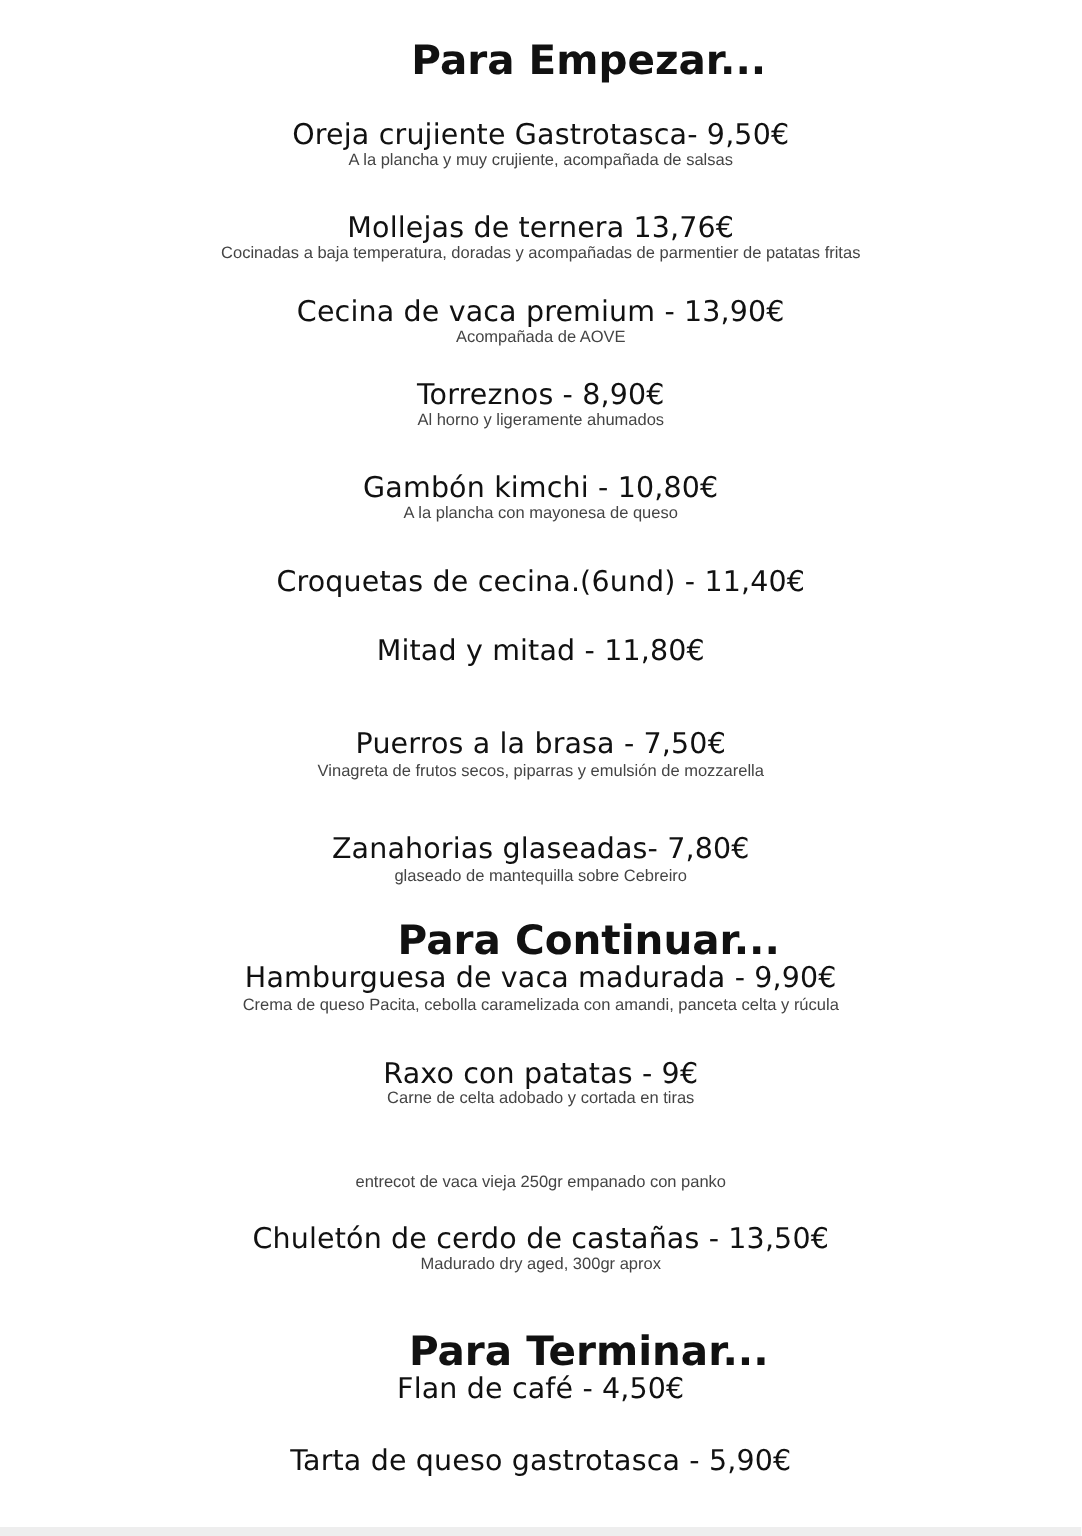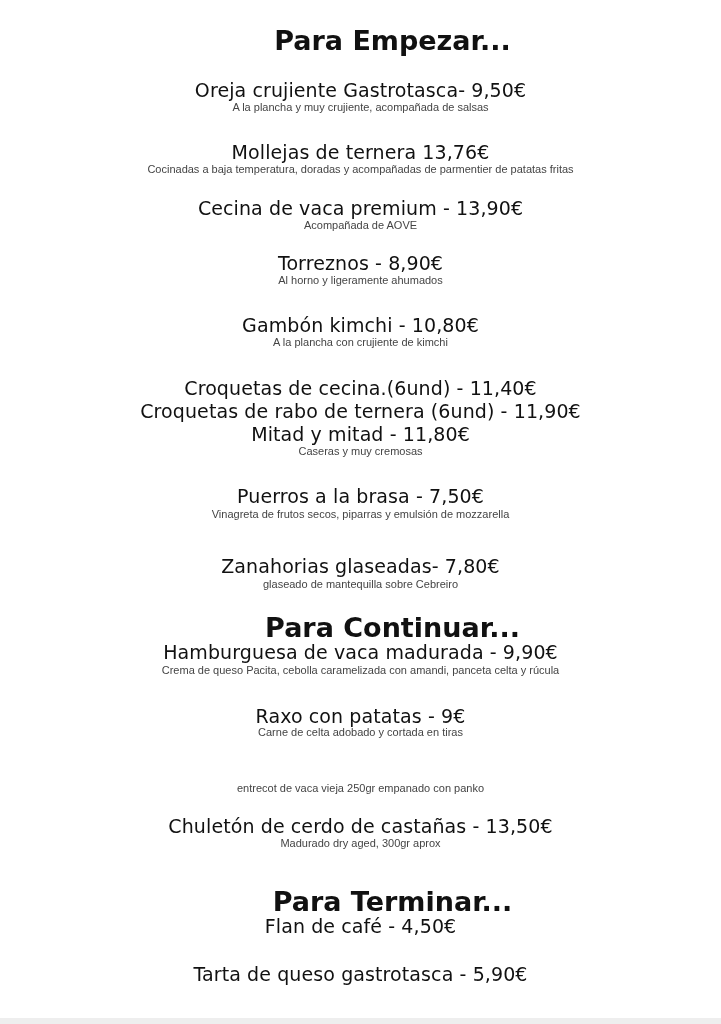--- a/index.html
+++ b/index.html
@@ -24,26 +24,24 @@
   <div class="el t" style="top:141px">Mollejas de ternera 13,76€</div>
   <div class="el d" style="top:163px">Cocinadas a baja temperatura, doradas y acompañadas de parmentier de patatas fritas</div>
 
   <div class="el t" style="top:197px">Cecina de vaca premium - 13,90€</div>
   <div class="el d" style="top:219px">Acompañada  de AOVE</div>
 
   <div class="el t" style="top:252px">Torreznos - 8,90€</div>
   <div class="el d" style="top:274px">Al horno y ligeramente ahumados</div>
 
   <div class="el t" style="top:314px">Gambón kimchi - 10,80€</div>
-  <div class="el d" style="top:336px">A la plancha con crujiente de kimchi</div>
+  <div class="el d" style="top:336px">A la plancha con mayonesa de queso</div>
 
   <div class="el t" style="top:377px">Croquetas de cecina.(6und) - 11,40€</div>
-  <div class="el t" style="top:400px">Croquetas de rabo de ternera (6und) - 11,90€</div>
   <div class="el t" style="top:423px">Mitad y mitad - 11,80€</div>
-  <div class="el d" style="top:445px">Caseras y muy cremosas</div>
 
   <div class="el t" style="top:485px">Puerros a la brasa - 7,50€</div>
   <div class="el d" style="top:508px">Vinagreta de frutos secos, piparras y emulsión de mozzarella</div>
 
   <div class="el t" style="top:555px">Zanahorias glaseadas- 7,80€</div>
   <div class="el h" style="top:612px">Para Continuar...</div>
 
   <div class="el d" style="top:578px">glaseado de mantequilla sobre Cebreiro</div>
 
   <div class="el t" style="top:641px">Hamburguesa de vaca madurada - 9,90€</div>

